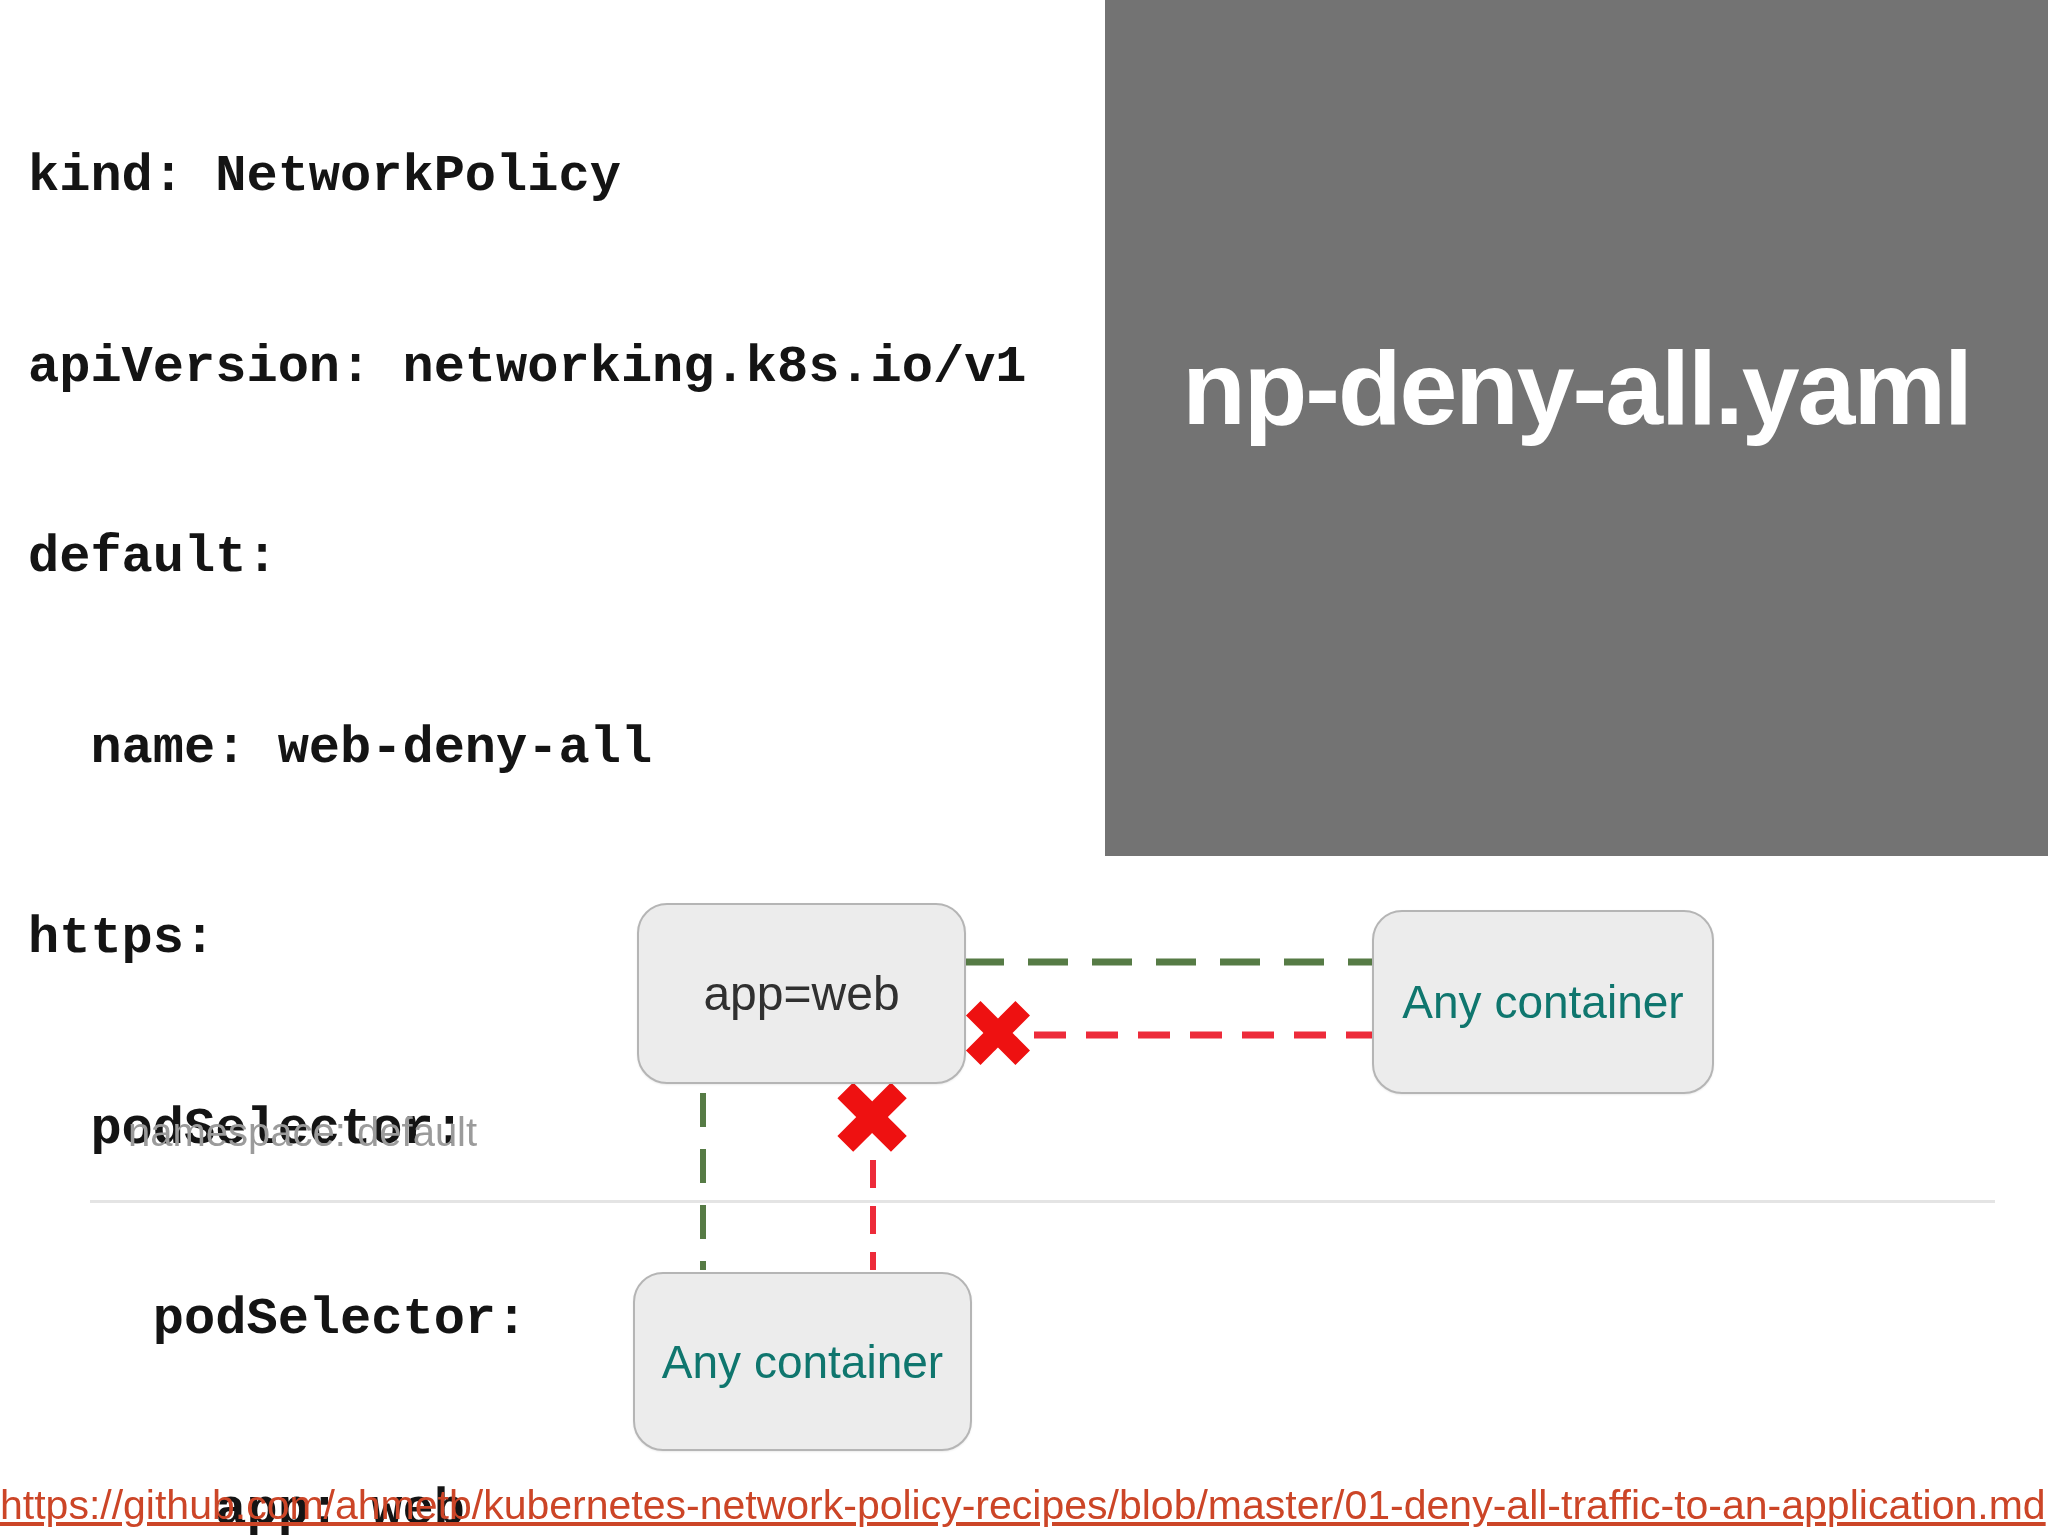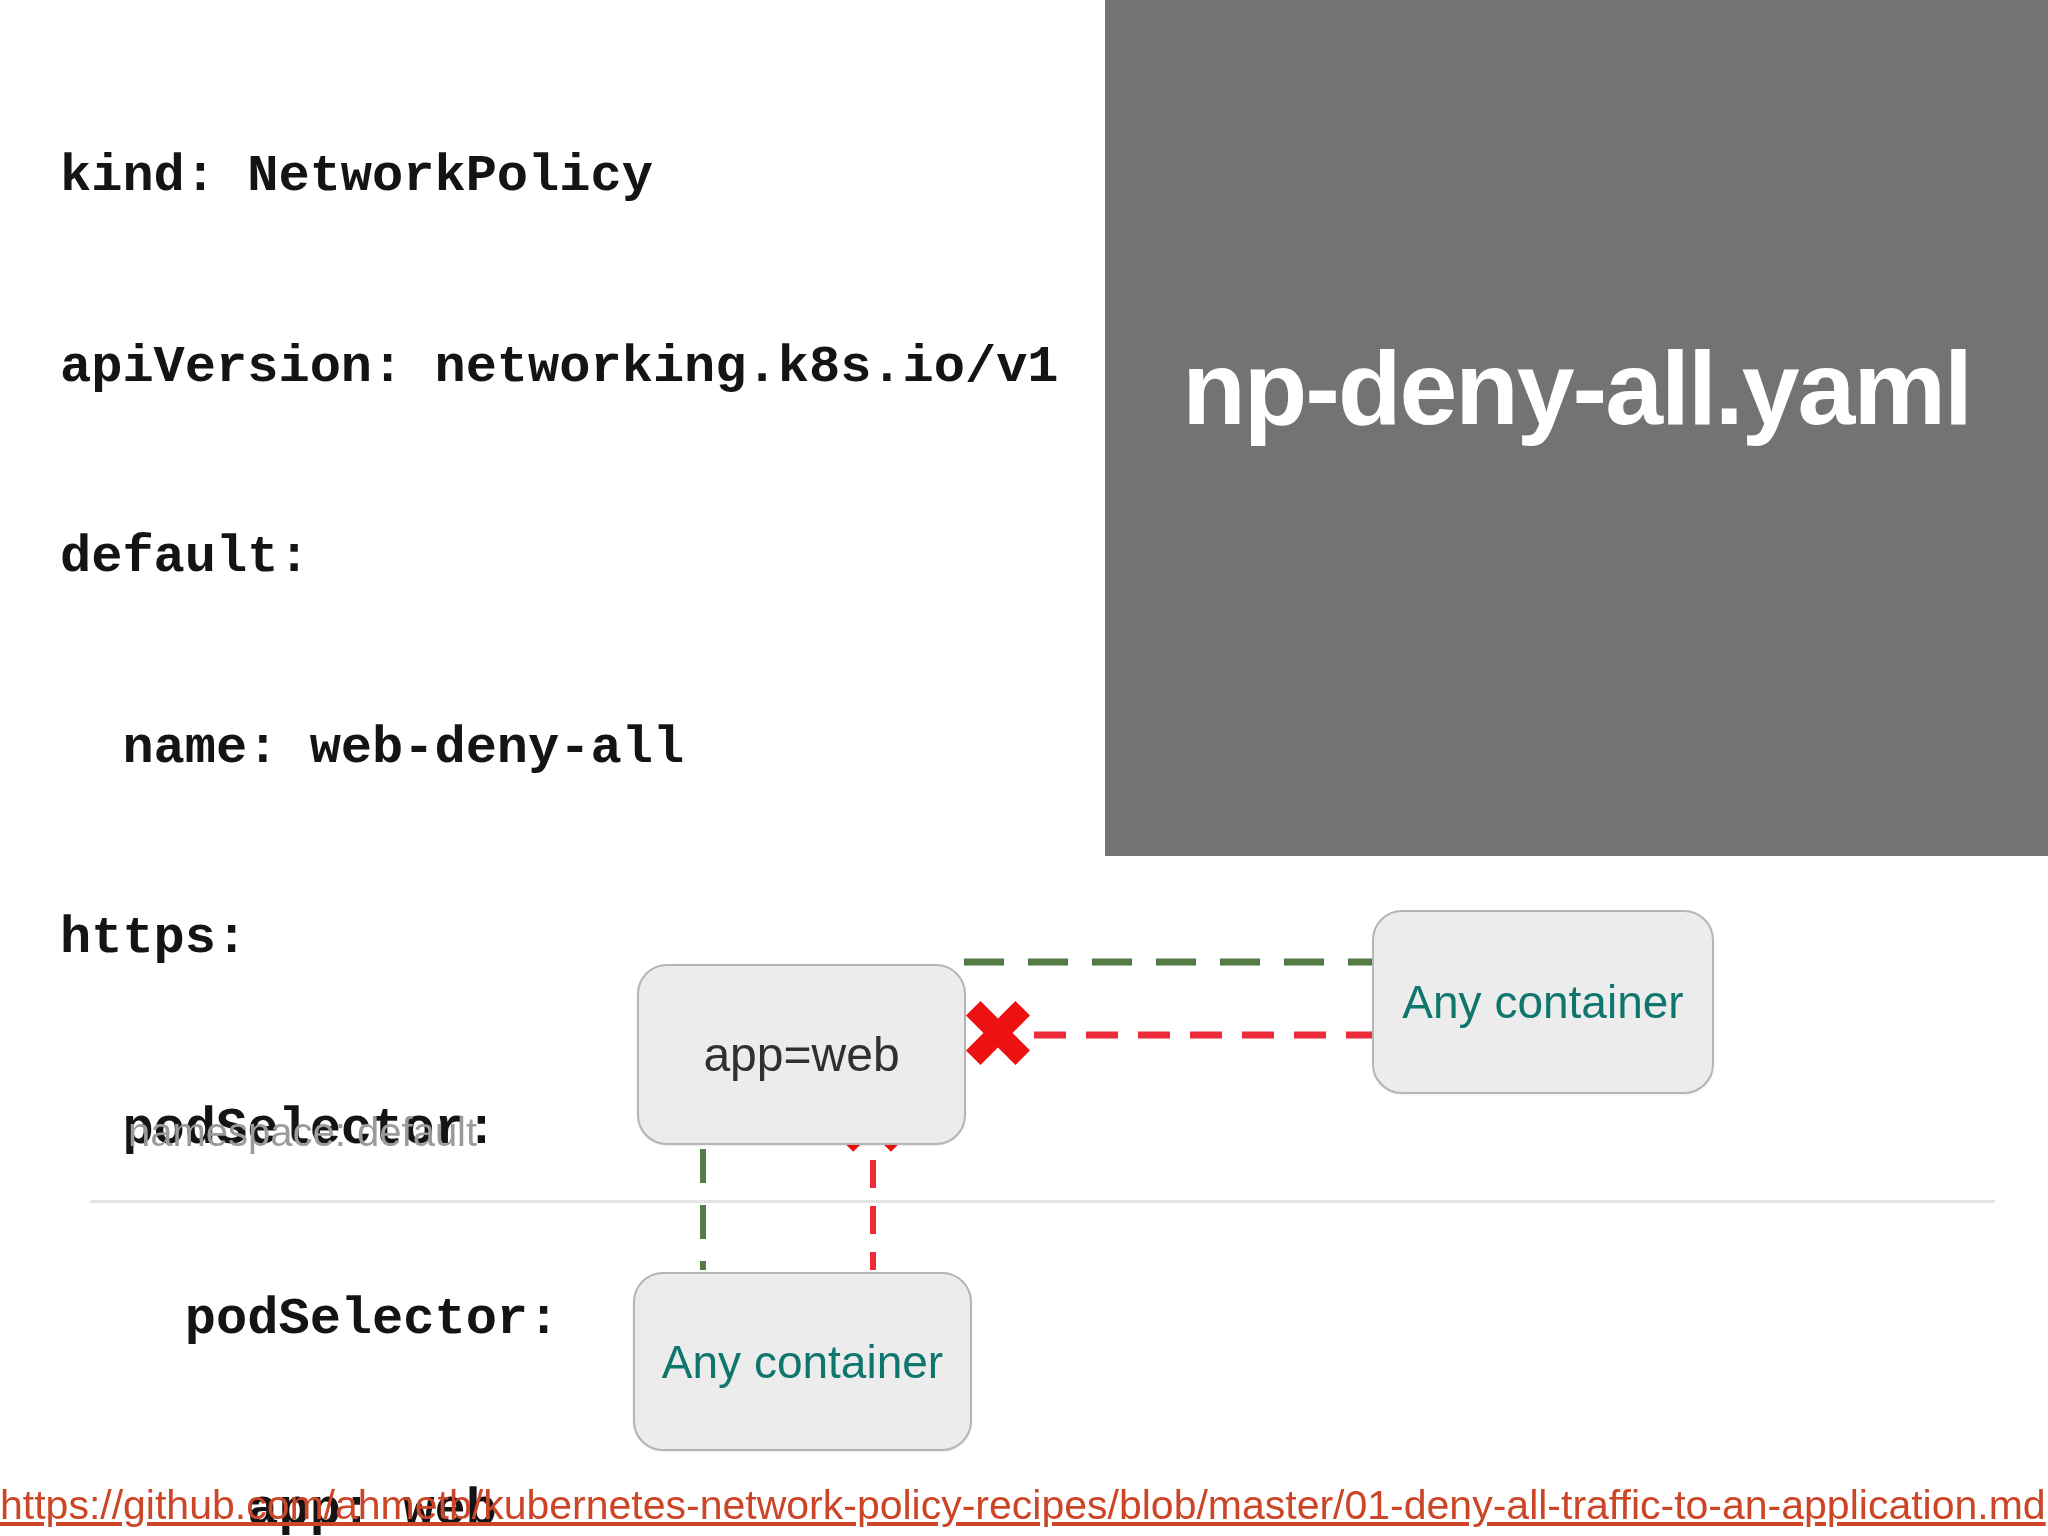--- a/index.html
+++ b/index.html
@@ -3,34 +3,34 @@
 <meta charset="utf-8">
 <style>
   html,body{margin:0;padding:0;background:#ffffff;}
   .page{position:relative;width:2048px;height:1536px;overflow:hidden;background:#ffffff;
         font-family:"Liberation Sans", sans-serif;}
 
   
   .code{position:absolute;left:28px;top:18px;
         font-family:"Liberation Mono", monospace;font-weight:bold;
         font-size:52px;line-height:63.5px;color:#141414;white-space:pre;}
-  .code .line{white-space:pre;margin-left:32px;}
+  .code .line{white-space:pre;}
 
   
   .title-panel{position:absolute;left:1105px;top:0;width:943px;height:856px;
                background:#737373;display:flex;align-items:center;justify-content:center;}
   .title-panel .title{margin-top:-80px;color:#ffffff;font-weight:bold;font-size:104px;
                       letter-spacing:-2px;white-space:nowrap;}
 
   
   .node{position:absolute;background:#ececec;border:2px solid #b5b5b5;border-radius:30px;
         display:flex;align-items:center;justify-content:center;
         box-shadow:0 1px 2px rgba(0,0,0,0.08);}
   .node-label{font-size:46px;color:#0f766e;}
-  .node-appweb{left:637px;top:964px;width:325px;height:177px;justify-content:center;}
+  .node-appweb{left:637px;top:903px;width:325px;height:177px;justify-content:center;}
   .node-appweb .node-label{color:#303030;font-size:48px;}
   .node-any-default{left:1372px;top:910px;width:338px;height:180px;}
   .node-any-prod{left:633px;top:1272px;width:335px;height:175px;}
 
   .ns-label{position:absolute;left:128px;font-size:40px;color:#9b9b9b;white-space:nowrap;}
   .ns-default{top:1110px;}
   .ns-prod{top:1224px;}
   .ns-divider{position:absolute;left:90px;top:1200px;width:1905px;height:3px;background:#e4e4e4;}
 
   svg.overlay{position:absolute;left:0;top:0;pointer-events:none;}

